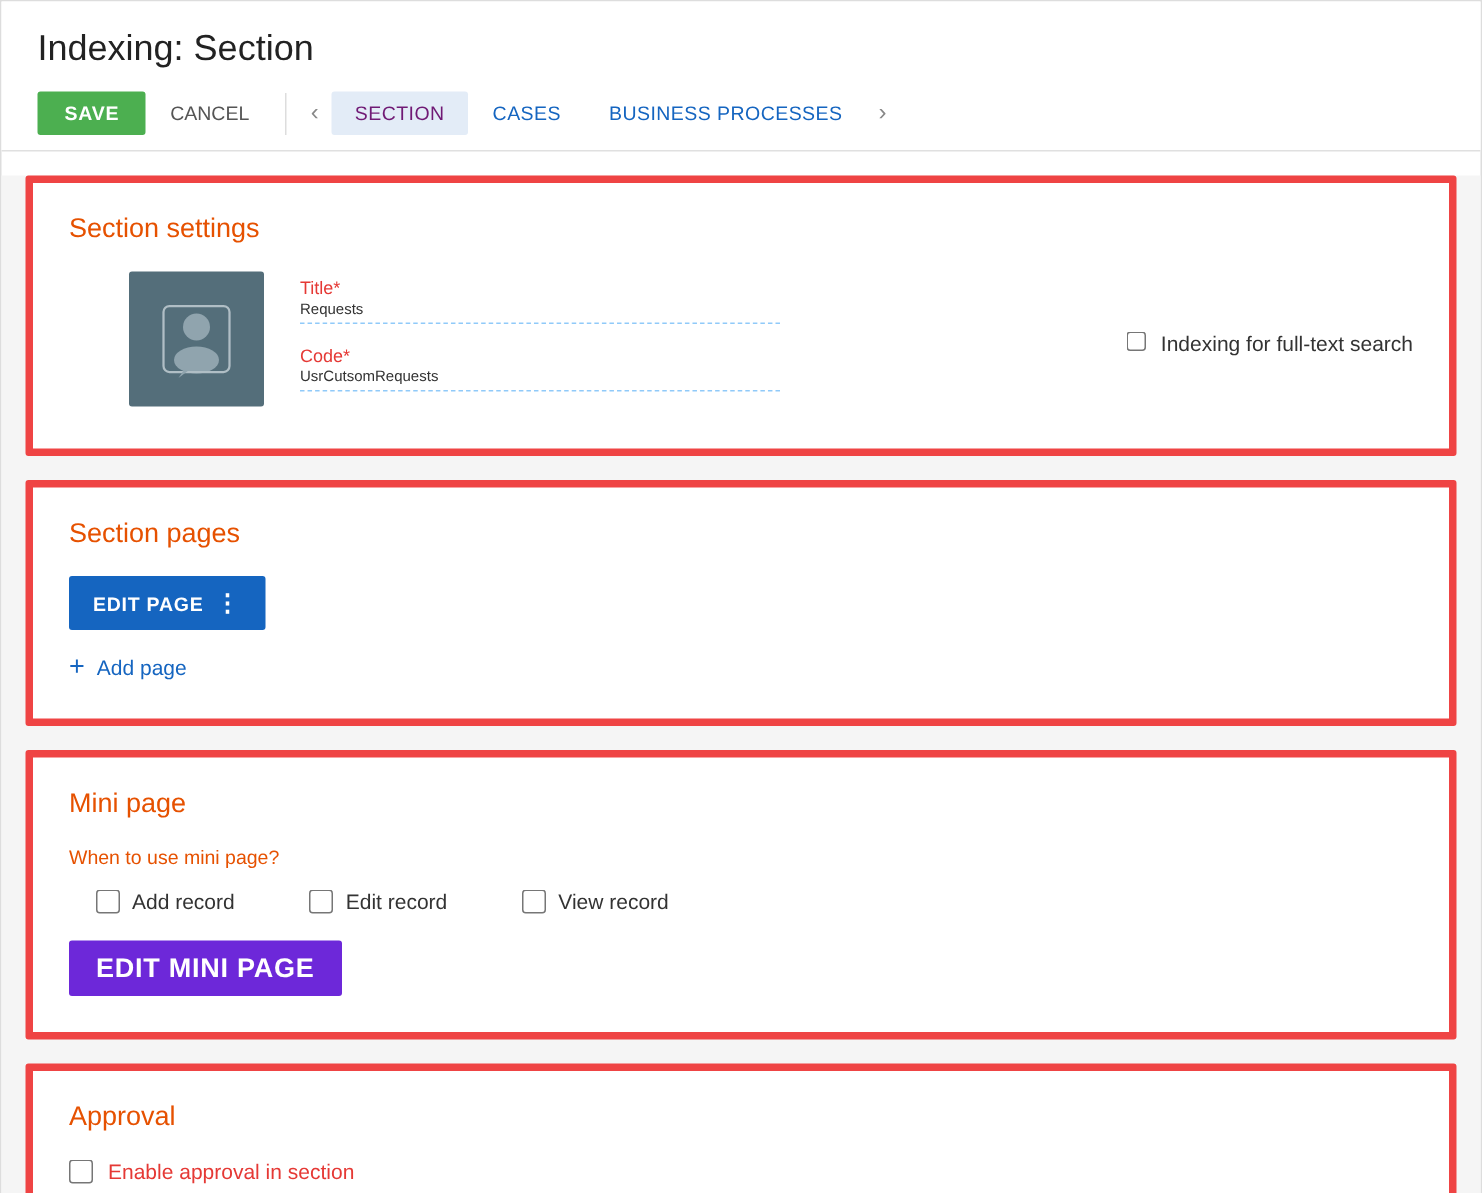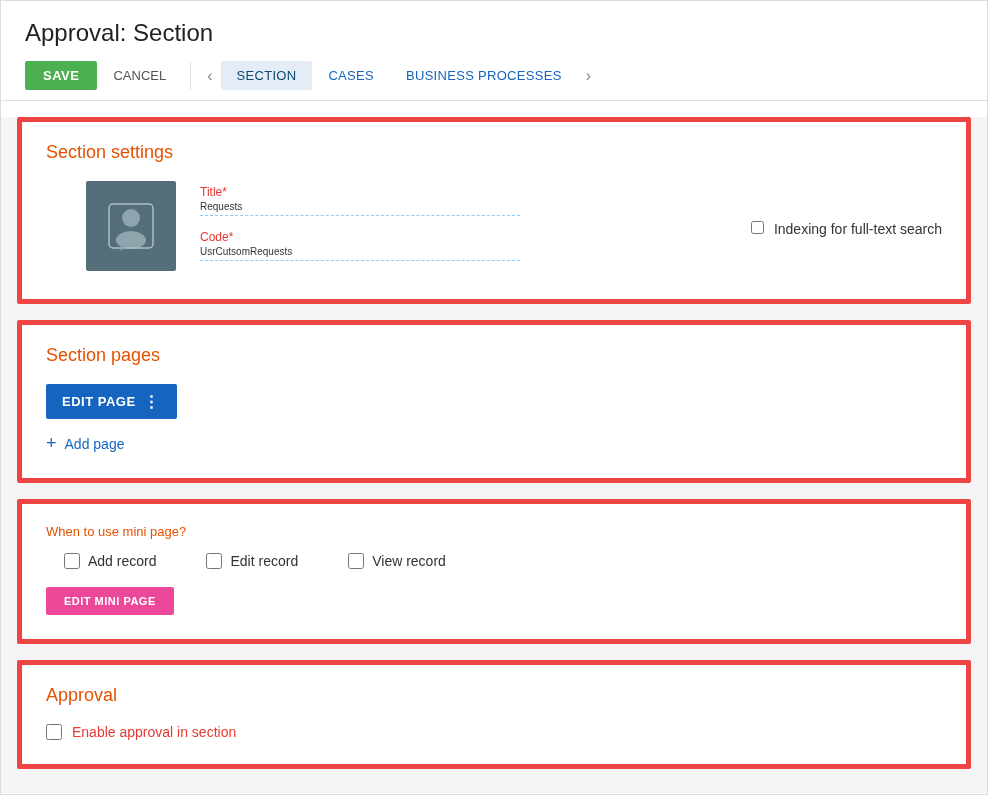--- a/index.html
+++ b/index.html
@@ -74,21 +74,21 @@
       cursor: pointer;
       border: none;
       background: none;
       color: #1565c0;
       text-transform: uppercase;
       font-weight: 500;
       letter-spacing: 0.3px;
     }
     .tab-item.active {
       background: #e3ecf7;
-      color: #0c4a6e;
+      color: #701a75;
       border-radius: 2px;
     }
     
     .main-content {
       padding: 0 16px 24px 16px;
       background: #f5f5f5;
     }
     .section-card {
       background: #fff;
       border: 5px solid #ef4444;
@@ -212,25 +212,25 @@
     }
     .mini-checkbox-item label {
       font-size: 14px;
       color: #333;
       cursor: pointer;
     }
     .edit-record-label {
       color: #e53935;
     }
     .btn-edit-mini {
-      background: #ec4899;
+      background: #6d28d9;
       color: #fff;
       border: none;
       padding: 8px 18px;
-      font-size: 11px;
+      font-size: 18px;
       font-weight: 600;
       cursor: pointer;
       text-transform: uppercase;
       letter-spacing: 0.5px;
       border-radius: 2px;
     }
     
     .approval-checkbox-row {
       display: flex;
       align-items: center;
@@ -249,21 +249,21 @@
     .approval-label span {
       color: #e53935;
     }
   </style>
 </head>
 <body>
 
 <div class="page-wrapper">
 
   <div class="page-header">
-    <h1 class="page-title">Approval: Section</h1>
+    <h1 class="page-title">Indexing: Section</h1>
     <div class="toolbar">
       <button class="btn-save">SAVE</button>
       <button class="btn-cancel">CANCEL</button>
       <div class="nav-divider"></div>
       <button class="nav-arrow">‹</button>
       <button class="tab-item active">SECTION</button>
       <button class="tab-item">CASES</button>
       <button class="tab-item">BUSINESS PROCESSES</button>
       <button class="nav-arrow">›</button>
     </div>
@@ -307,20 +307,21 @@
         <span>EDIT PAGE</span>
         <span class="menu-dots">⋮</span>
       </button>
       <div class="add-page-row">
         <span class="add-page-plus">+</span>
         <span>Add page</span>
       </div>
     </div>
 
     <div class="section-card">
+      <h2 class="section-heading">Mini page</h2>
       <p class="mini-page-desc">When to use mini page?</p>
       <div class="mini-checkboxes">
         <div class="mini-checkbox-item">
           <input type="checkbox" id="add-record-cb" style="">
           <label for="add-record-cb">Add record</label>
         </div>
         <div class="mini-checkbox-item">
           <input type="checkbox" id="edit-record-cb" style="">
           <label for="edit-record-cb" class="edit-record-label">Edit record</label>
         </div>

